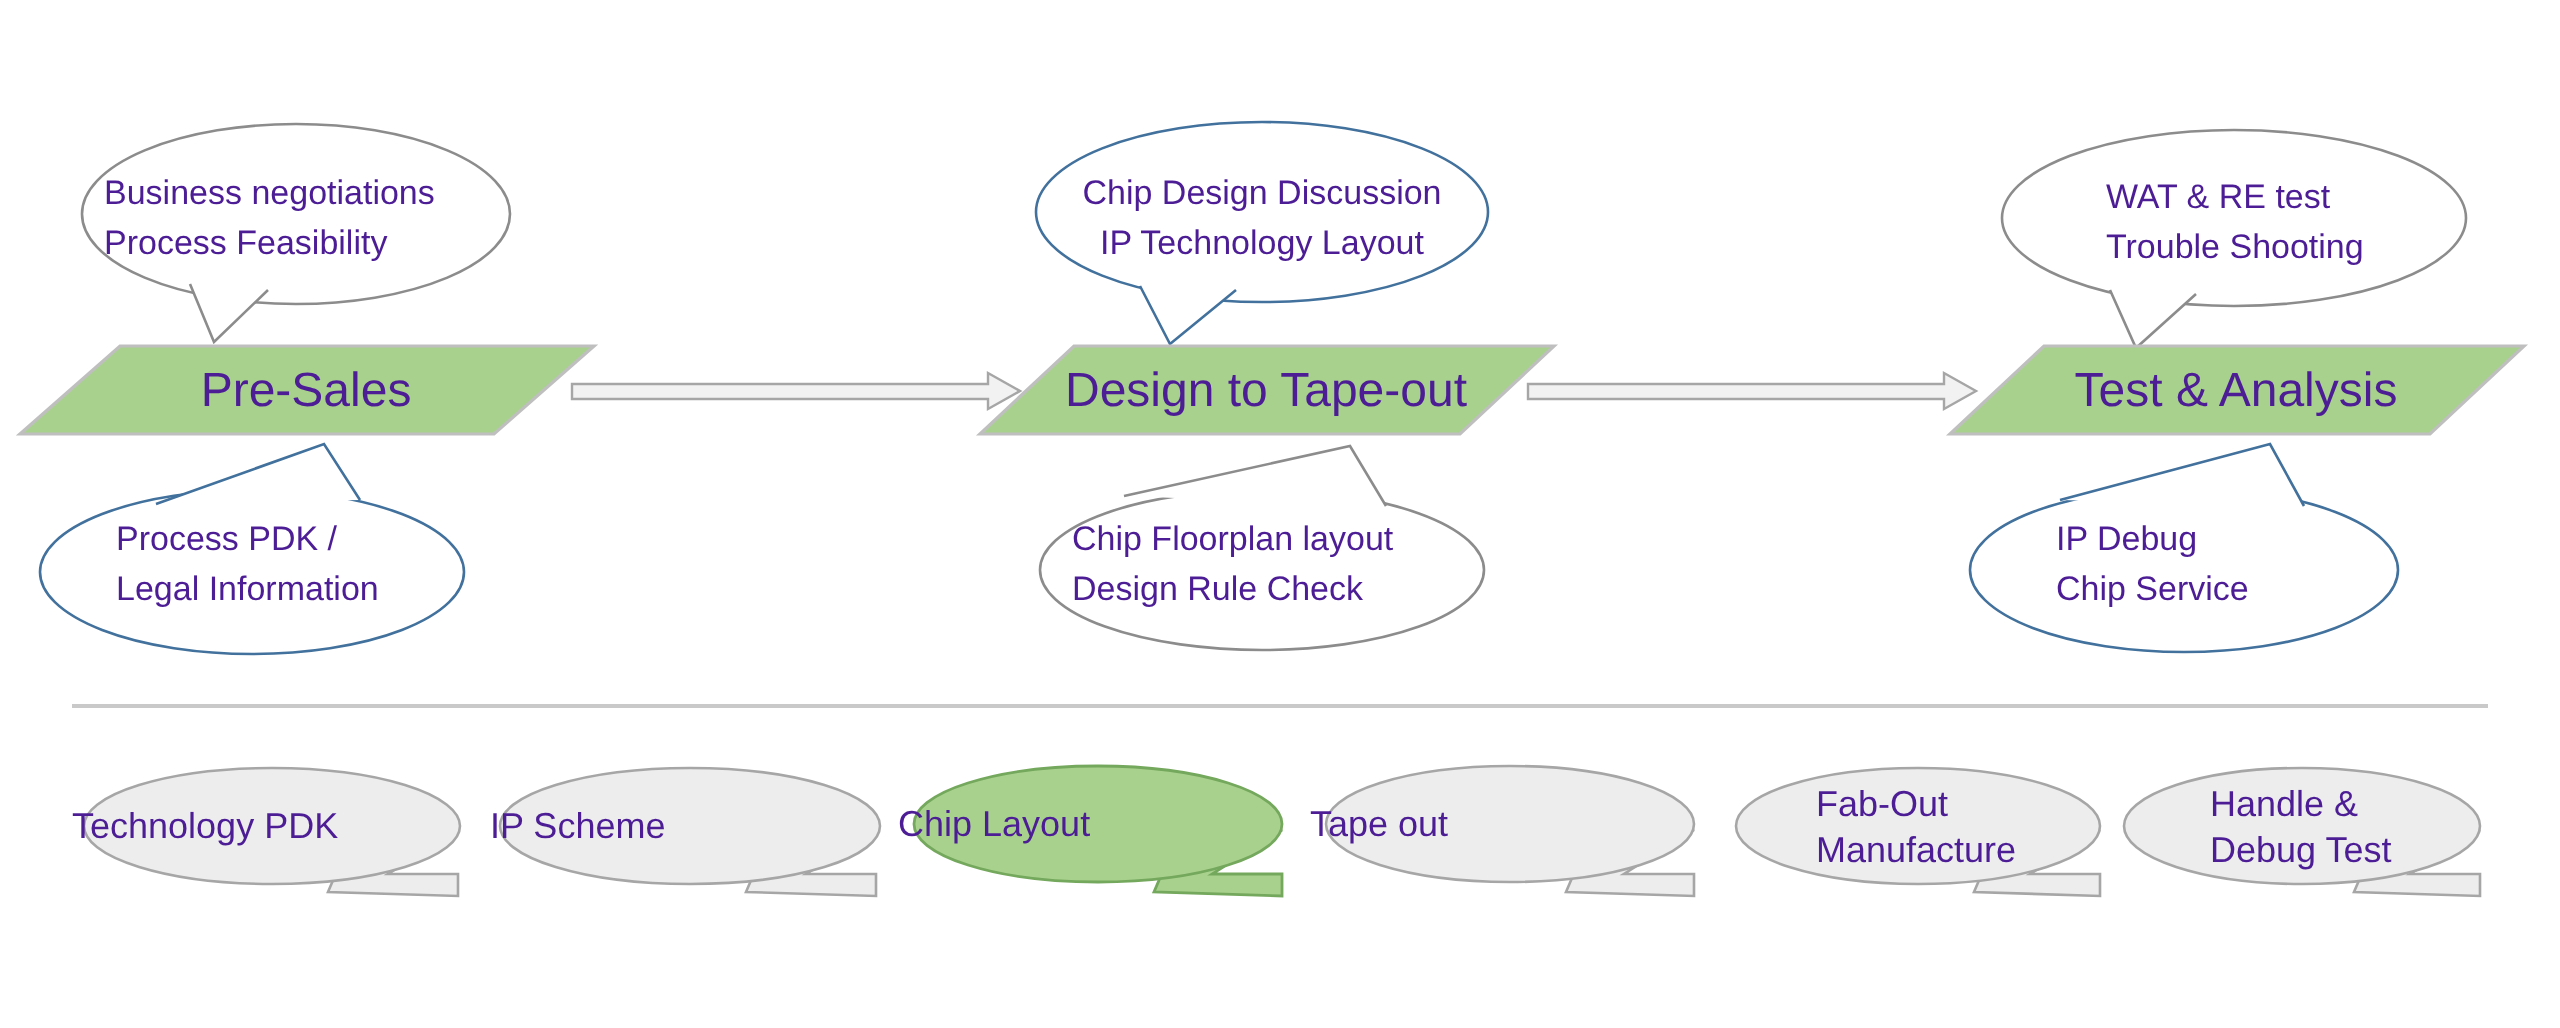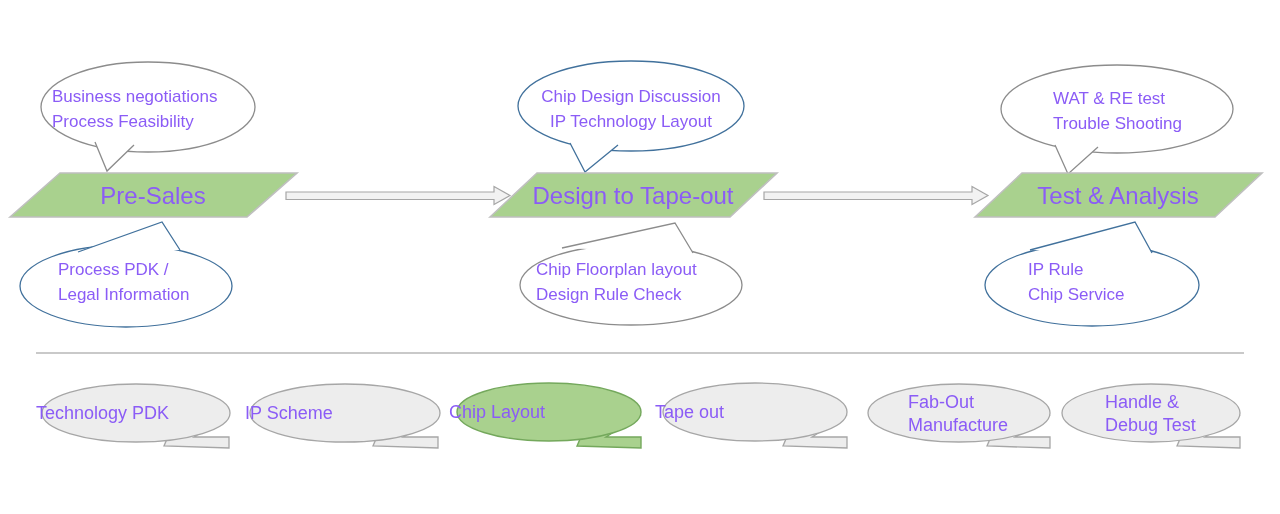--- a/index.html
+++ b/index.html
@@ -1,18 +1,18 @@
 <!DOCTYPE html>
 <html style="--green-fill: #A9D18E; --green-border: #74A85C; --parallelogram-border: #BFBFBF; --gray-stroke: #8C8C8C; --blue-stroke: #41719C; --oval-fill: #EDEDED; --oval-border: #A6A6A6; --arrow-fill: #F2F2F2; --arrow-stroke: #A6A6A6; --divider: #C9C9C9;"><head>
 <meta charset="utf-8">
 <style>
   html,body{margin:0;padding:0;background:#fff;}
   #canvas{
     position:relative;width:1280px;height:514px;background:#fff;overflow:hidden;
-    font-family:"Liberation Sans", sans-serif;color:#8b5cf6;
+    font-family:"Liberation Sans", sans-serif;color:#4c1d95;
   }
   svg{position:absolute;left:0;top:0;}
   .bubble-gray{fill:#ffffff;stroke:var(--gray-stroke);stroke-width:1.3;}
   .bubble-blue{fill:#ffffff;stroke:var(--blue-stroke);stroke-width:1.3;}
   .tail-gray{fill:#ffffff;stroke:var(--gray-stroke);stroke-width:1.3;stroke-linejoin:miter;}
   .tail-blue{fill:#ffffff;stroke:var(--blue-stroke);stroke-width:1.3;stroke-linejoin:miter;}
   .para{fill:var(--green-fill);stroke:var(--parallelogram-border);stroke-width:1.6;}
   .arrow{fill:var(--arrow-fill);stroke:var(--arrow-stroke);stroke-width:1.2;}
   .oval{fill:var(--oval-fill);stroke:var(--oval-border);stroke-width:1.3;}
   .oval-green{fill:var(--green-fill);stroke:var(--green-border);stroke-width:1.4;}
@@ -113,21 +113,21 @@
 
   <div class="txt callout-text" style="left:536px;top:257px;">
     <span>Chip Floorplan layout</span>
     <span>Design Rule Check</span>
   </div>
   <div class="txt callout-text" style="left:58px;top:257px;">
     <span>Process PDK /</span>
     <span>Legal Information</span>
   </div>
   <div class="txt callout-text" style="left:1028px;top:257px;">
-    <span>IP Rule</span>
+    <span>IP Debug</span>
     <span>Chip Service</span>
   </div>
 
   <div class="txt oval-text centered" style="left:36px;top:402px;">
     <span>Technology PDK</span>
   </div>
   <div class="txt oval-text centered" style="left:245px;top:402px;">
     <span>IP Scheme</span>
   </div>
   <div class="txt oval-text centered" style="left:449px;top:401px;">

